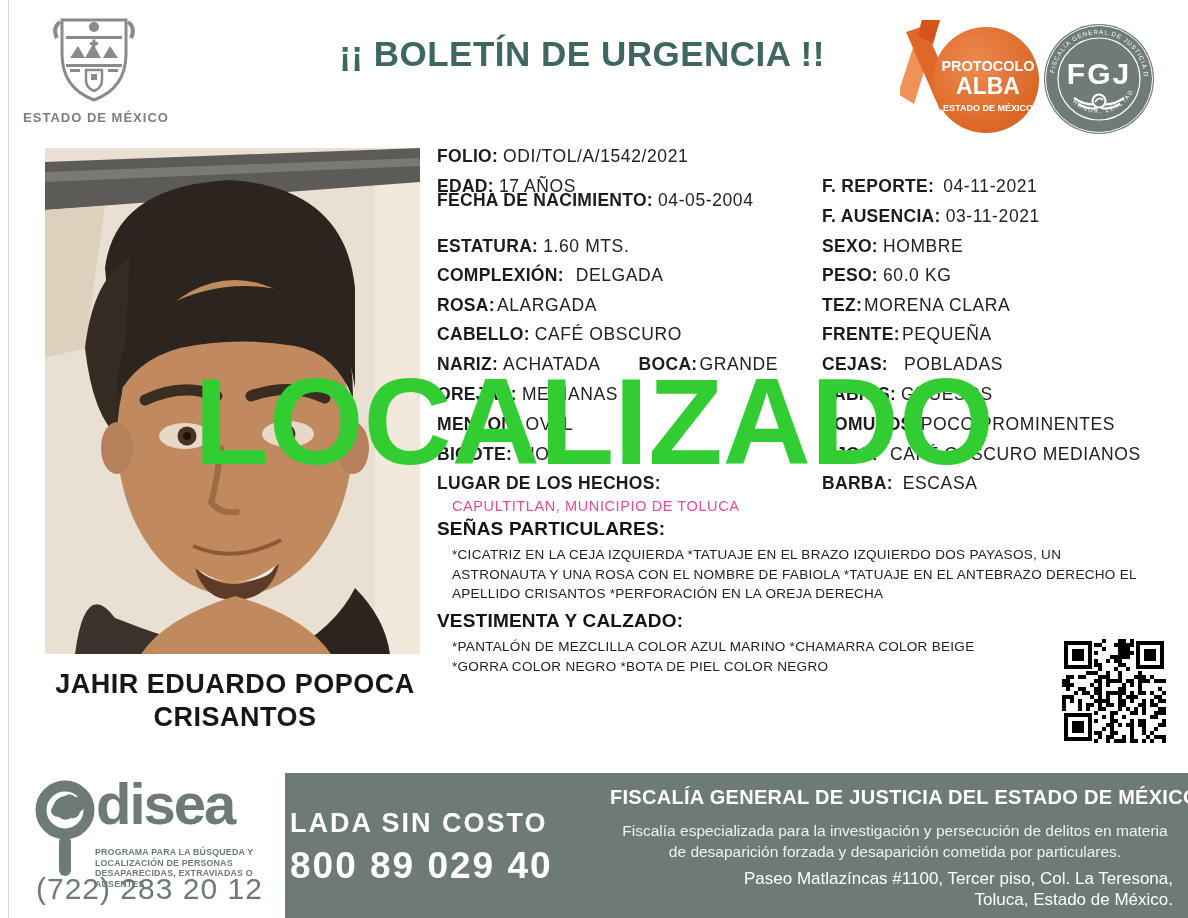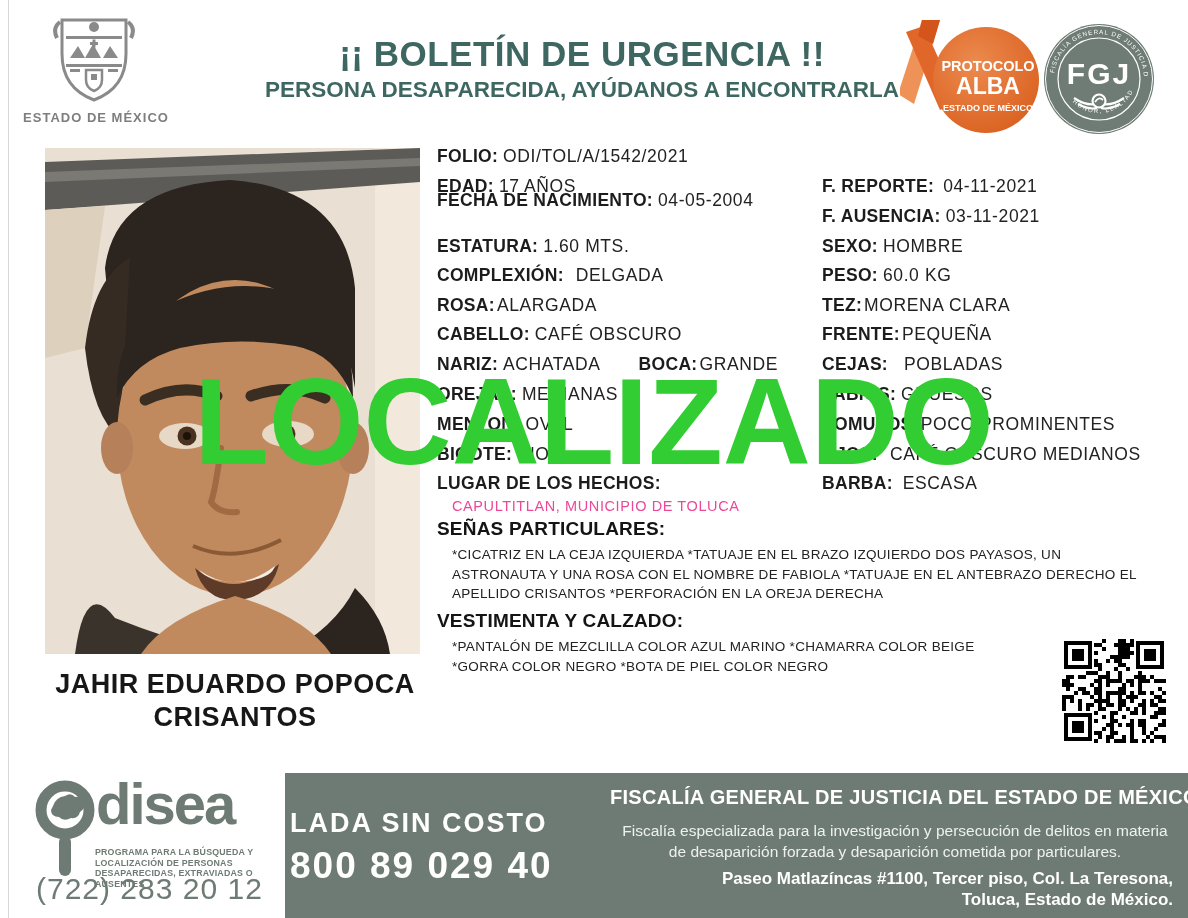--- a/index.html
+++ b/index.html
@@ -51,21 +51,21 @@
   .odisea-phone { position:absolute; left:36px; top:872px; width:250px; text-align:left;
                   font-size:30px; font-weight:normal; letter-spacing:1px; color:#6e7b74; white-space:nowrap; }
   .lada { position:absolute; left:290px; top:808px; width:310px; text-align:left; color:#ffffff; }
   .lada-label { font-size:27px; font-weight:bold; letter-spacing:2px; white-space:nowrap; }
   .lada-number { font-size:37px; font-weight:bold; letter-spacing:2px; margin-top:6px; white-space:nowrap; }
   .fisc-title { position:absolute; left:610px; top:786px; width:568px; text-align:center;
                 font-size:20px; font-weight:bold; letter-spacing:.3px; color:#ffffff; white-space:nowrap; }
   .fisc-desc { position:absolute; left:615px; top:820px; width:560px; text-align:center;
                font-size:15.5px; line-height:21px; color:#eef1ef; }
   .fisc-addr { position:absolute; left:615px; top:868px; width:558px; text-align:right;
-               font-size:17px; line-height:21px; font-weight:bold; color:#ffffff; }
+               font-size:17px; line-height:21px; font-weight:normal; color:#ffffff; }
 </style>
 </head>
 <body>
 
 <div class="page">
   <div class="scan-edge"></div>
 
   <div class="coa">
     <svg width="88" height="96" viewBox="0 0 88 96">
       <g fill="none" stroke="#8a8a8a" stroke-width="3">
@@ -85,21 +85,20 @@
         <path d="M36 58 h16 v10 q0 8 -8 11 q-8 -3 -8 -11 z" fill="none" stroke="#8a8a8a" stroke-width="2.5"></path>
         <rect x="41" y="62" width="6" height="6"></rect>
         <rect x="20" y="57" width="10" height="3"></rect>
         <rect x="58" y="57" width="10" height="3"></rect>
       </g>
     </svg>
   </div>
   <div class="coa-caption">ESTADO DE MÉXICO</div>
 
   <div class="title">¡¡ BOLETÍN DE URGENCIA !!</div>
-  <div class="subtitle">PERSONA DESAPARECIDA, AYÚDANOS A ENCONTRARLA</div>
 
   <div class="alba">
     <svg width="140" height="118" viewBox="0 0 140 118">
       <defs>
         <radialGradient id="albaGrad" cx="40%" cy="35%" r="75%">
           <stop offset="0%" stop-color="#ec8a4e"></stop>
           <stop offset="100%" stop-color="#d95f1e"></stop>
         </radialGradient>
       </defs>
       <g>

